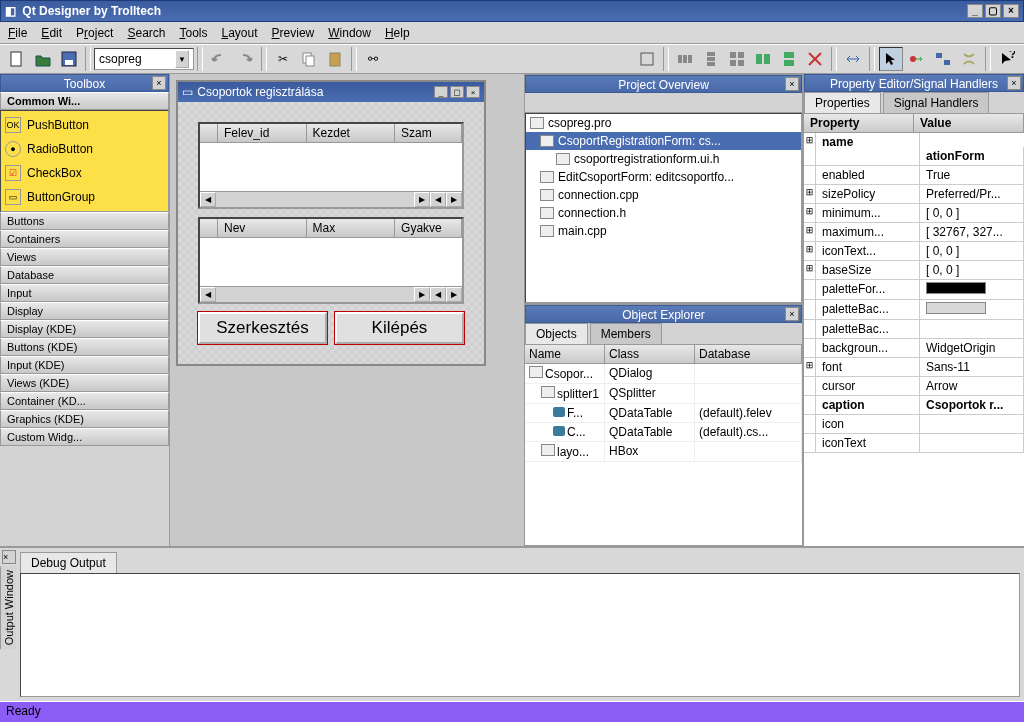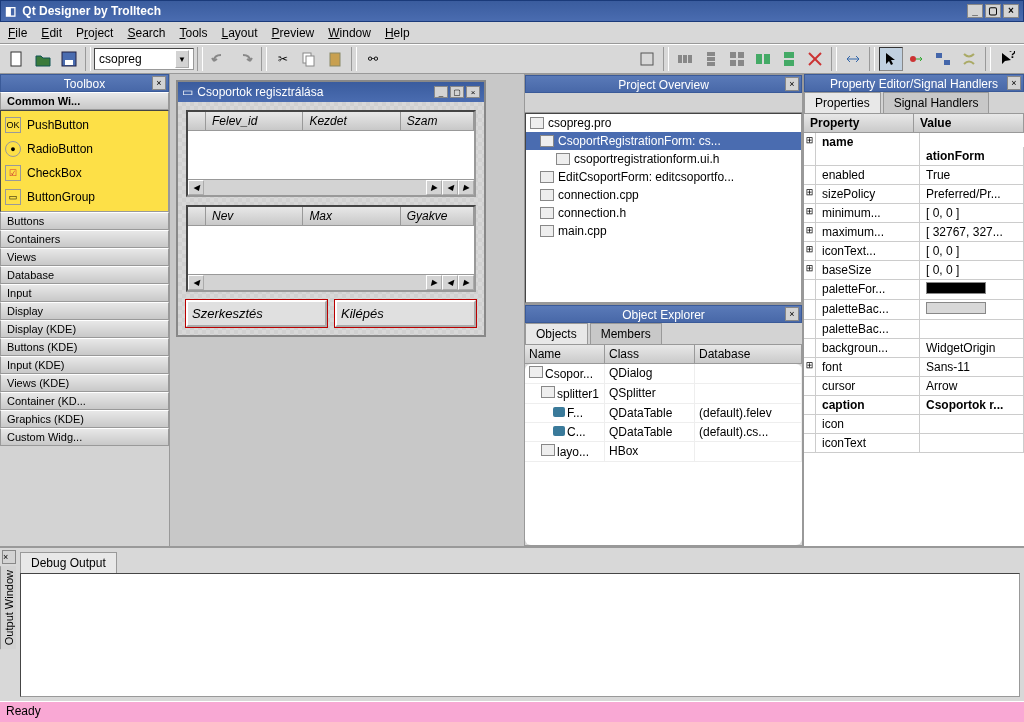--- a/index.html
+++ b/index.html
@@ -21,59 +21,59 @@
 .toolbox { width: 170px; background:#d3d3d3; display:flex; flex-direction:column; border-right:1px solid #999;}
 .toolbox-cat { background:linear-gradient(#e8e8e8,#c8c8c8); border:1px solid #999; border-top:1px solid #fff; padding:2px 6px; font-weight:bold; font-size:11px; cursor:default;}
 .toolbox-items { background:#fde047; border:1px inset #999; padding:2px; }
 .toolbox-item { display:flex; align-items:center; padding:4px 2px; gap:6px;}
 .toolbox-item .ico { width:16px; height:16px; display:flex; align-items:center; justify-content:center; border:1px solid #999; font-size:9px;}
 .center { flex:1; background:#c8c8c8; position:relative; }
 .mdi-window { position:absolute; left:6px; top:6px; width:310px; background:#d8d8d8; border:2px solid #888;}
 .mdi-title { background:linear-gradient(#3a5c9e,#4a6cb0); color:#fff; height:20px; display:flex; align-items:center; padding:0 4px; font-size:12px;}
 .mdi-title .spacer{flex:1;}
 .mdi-title .wbtn{width:14px;height:12px;background:#d3d3d3;border:1px solid #888;margin-left:2px;font-size:8px;display:flex;align-items:center;justify-content:center;color:#000;}
-.form-body { padding:8px; background:repeating-conic-gradient(#d0d0d0 0% 25%, #d8d8d8 0% 50%) 0 0/8px 8px;font-style:italic; }
+.form-body { padding:20px; background:repeating-conic-gradient(#d0d0d0 0% 25%, #d8d8d8 0% 50%) 0 0/8px 8px; }
 .dtable { background:#fff; border:2px inset #999; width:100%; }
 .dtable-head { display:flex; background:linear-gradient(#e8e8e8,#c8c8c8); border-bottom:1px solid #999;}
 .dtable-head .col { border-right:1px solid #999; padding:2px 6px; font-size:12px;}
 .dtable-body { height:48px; }
 .dtable-scroll { display:flex; height:16px; background:#d3d3d3; border-top:1px solid #999;}
 .dtable-scroll .sbtn{width:16px;border:1px outset #fff;display:flex;align-items:center;justify-content:center;font-size:8px;}
 .dtable-scroll .track{flex:1;}
 .form-btns { display:flex; gap:8px; margin-top:8px;}
-.form-btn { flex:1; background:#e0e0e0; border:2px outset #fff; padding:4px; text-align:left; font-size:13px; outline:1px solid #b00;}
+.form-btn { flex:1; background:#e0e0e0; border:2px outset #fff; padding:4px; text-align:center; font-size:17px; outline:1px solid #b00;}
 .right { width:500px; display:flex; }
 .mid-col { width:280px; display:flex; flex-direction:column; border-right:1px solid #999;}
 .prop-col { flex:1; display:flex; flex-direction:column;}
 .panel { background:#d8d8d8; border:1px solid #999; flex:1; display:flex; flex-direction:column; min-height:0;}
 .tree { background:#fff; border:1px inset #999; flex:1; overflow:auto; font-size:12px;}
 .tree-row { display:flex; align-items:center; padding:2px 4px; gap:4px; white-space:nowrap;}
 .tree-row.sel { background:#4a6cb0; color:#fff; }
 .tree-ico { width:14px; height:12px; border:1px solid #888; background:#eee; flex-shrink:0;}
 .tabs { display:flex; background:#d3d3d3; border-bottom:1px solid #999;}
 .tab { padding:3px 10px; border:1px solid #999; border-bottom:none; background:#c8c8c8; margin-right:2px; font-size:12px;}
 .tab.active { background:#e8e8e8; }
 .obj-head { display:flex; background:linear-gradient(#e8e8e8,#c8c8c8);}
 .obj-head .c{border-right:1px solid #999;border-bottom:1px solid #999;padding:2px 4px;}
-.obj-body { flex:1; background:#fff; overflow:auto;border-radius:6px;}
+.obj-body { flex:1; background:#fff; overflow:auto;}
 .obj-row{display:flex;border-bottom:1px solid #eee;}
 .obj-row .c{padding:2px 4px;border-right:1px solid #eee;font-size:12px;white-space:nowrap;overflow:hidden;}
 .prop-head{display:flex;background:linear-gradient(#e8e8e8,#c8c8c8);}
 .prop-head .c{flex:1;border-right:1px solid #999;border-bottom:1px solid #999;padding:2px 6px;font-weight:bold;}
 .prop-body{flex:1;background:#fff;overflow:auto;}
 .prop-row{display:flex;border-bottom:1px solid #ccc;}
 .prop-row .c{flex:1;padding:2px 6px;border-right:1px solid #ccc;font-size:12px;white-space:nowrap;overflow:hidden;}
 .prop-row .exp{width:12px;font-size:9px;padding:2px 0;text-align:center;border-right:1px solid #ccc;}
 .swatch{width:60px;height:12px;display:inline-block;border:1px solid #888;}
 .output { height:155px; background:#d8d8d8; border-top:2px solid #999; display:flex;}
 .output-label { writing-mode:vertical-rl; transform:rotate(180deg); background:#d3d3d3; padding:4px 2px; font-size:11px; border-right:1px solid #999;}
 .output-body { flex:1; display:flex; flex-direction:column;}
 .output-tab { display:inline-block; background:#e8e8e8; border:1px solid #999; border-bottom:none; padding:3px 10px; margin:4px 0 0 4px; font-size:12px;}
 .output-area{flex:1;background:#fff;border:1px inset #999;margin:0 4px 4px 4px;}
-.statusbar{height:21px;background:#f9a8d4;border-top:1px solid #fff;padding:2px 6px;font-size:12px;}
+.statusbar{height:21px;background:#8b5cf6;border-top:1px solid #fff;padding:2px 6px;font-size:12px;}
 svg{display:block;}
 </style>
 </head>
 <body>
 
 <div class="titlebar">
   <span style="margin-right:6px;">◧</span>
   <span>Qt Designer by Trolltech</span>
   <div class="spacer"></div>
   <div class="wbtn">_</div>

